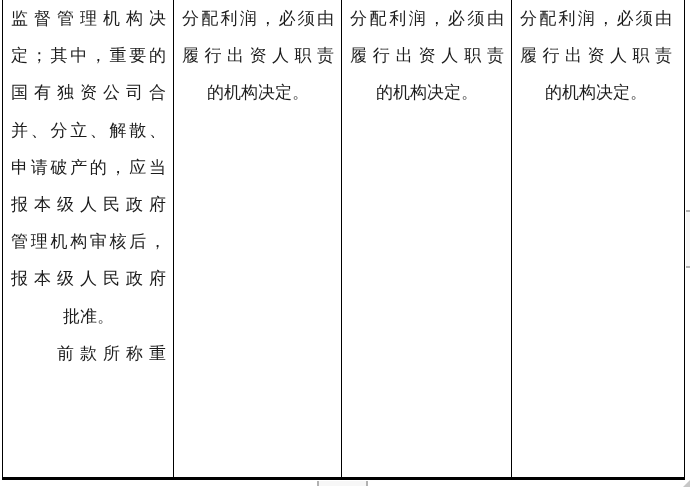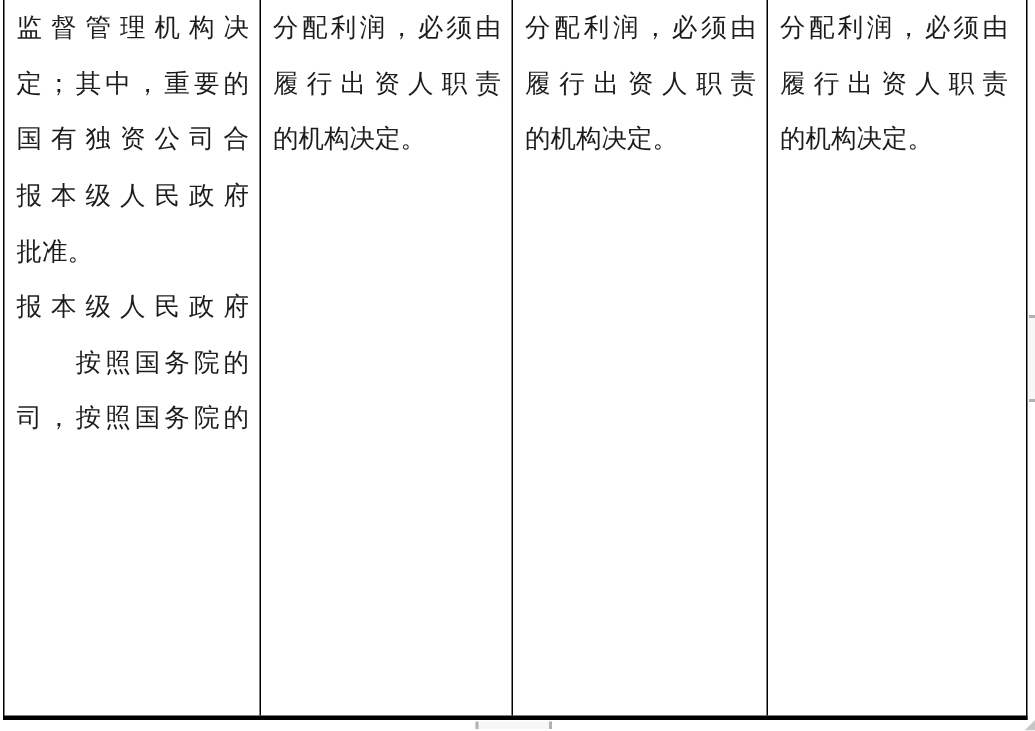--- a/index.html
+++ b/index.html
@@ -41,21 +41,21 @@
     font-size: 17px;
   }
   .doc-cell:last-child { border-right: none; }
   .doc-cell.c0 { width: 171px; }
   .doc-cell.c1 { width: 168px; }
   .doc-cell.c2 { width: 170px; }
   .doc-cell.c3 { width: 167px; }
   .line {
     line-height: 37.2px;
     white-space: pre-wrap;
-    text-align: left;
+    text-align: center;
   }
   .line.j {
     text-align: justify;
     text-align-last: justify;
   }
   
   .v-thumb {
     position: absolute;
     left: 686px;
     top: 210px;
@@ -90,25 +90,27 @@
 </head>
 <body>
 
 <div id="canvas">
 
   <div class="doc-table">
     <div class="doc-cell c0">
         <div class="line j">监督管理机构决</div>
         <div class="line j">定；其中，重要的</div>
         <div class="line j">国有独资公司合</div>
+        <div class="line j">并、分立、解散、</div>
+        <div class="line j">申请破产的，应当</div>
+        <div class="line j">报本级人民政府</div>
+        <div class="line j">管理机构审核后，</div>
         <div class="line j">报本级人民政府</div>
         <div class="line">批准。</div>
-        <div class="line j">报本级人民政府</div>
-        <div class="line j">　　按照国务院的</div>
-        <div class="line j">司，按照国务院的</div>
+        <div class="line j">　　前款所称重</div>
       </div>
     <div class="doc-cell c1">
         <div class="line j">分配利润，必须由</div>
         <div class="line j">履行出资人职责</div>
         <div class="line">的机构决定。</div>
       </div>
     <div class="doc-cell c2">
         <div class="line j">分配利润，必须由</div>
         <div class="line j">履行出资人职责</div>
         <div class="line">的机构决定。</div>

